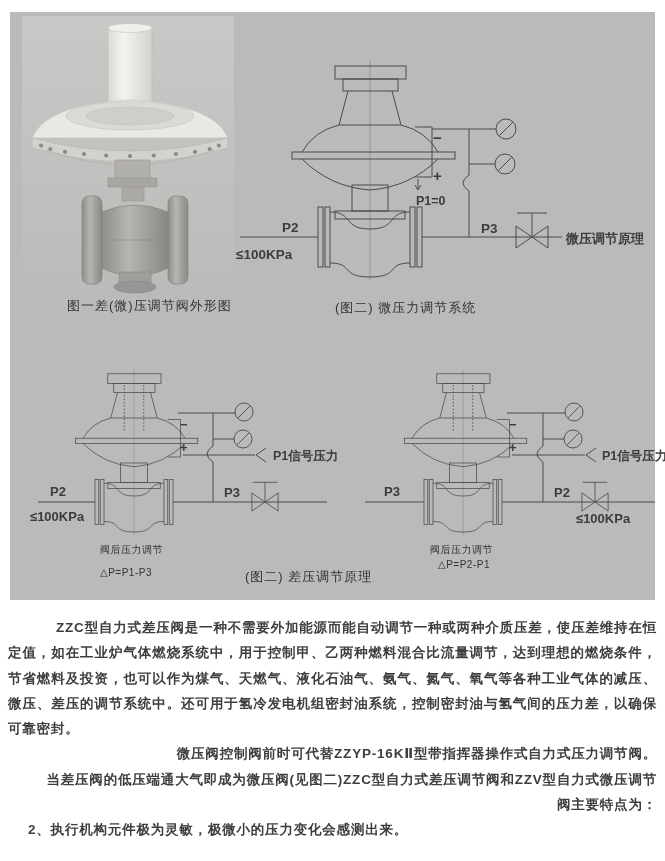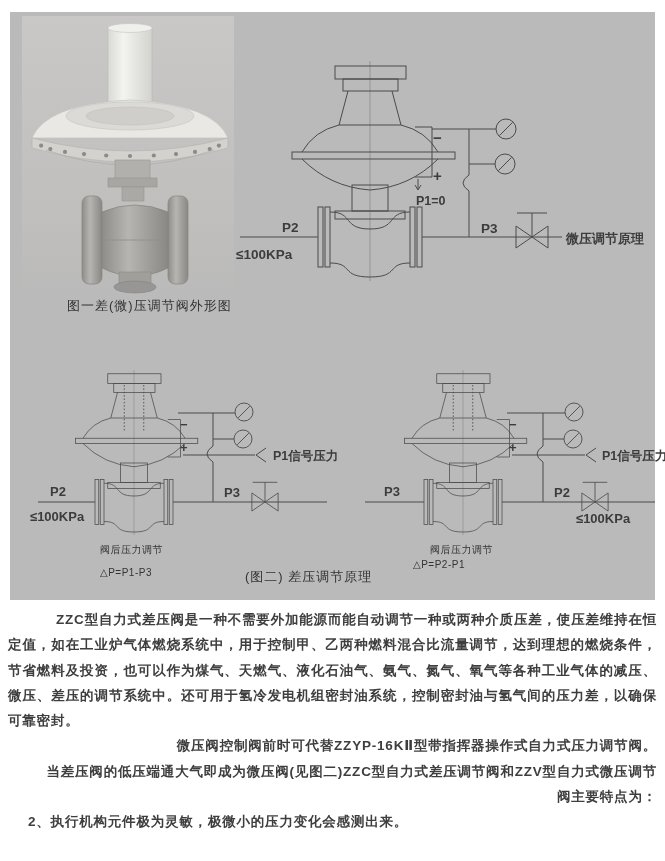--- a/index.html
+++ b/index.html
@@ -8,21 +8,21 @@
   .panel{position:absolute;left:10px;top:12px;width:645px;height:588px;background:#bababa;}
   .cap{position:absolute;font-size:13px;font-weight:normal;color:#333;letter-spacing:1px;white-space:nowrap;}
   .cap.small{font-size:10px;letter-spacing:0.5px;}
   svg{position:absolute;overflow:visible;}
   .dg line,.dg path,.dg rect,.dg circle{stroke:#4b4b4b;fill:none;stroke-width:1;}
   .dg text{fill:#3c3c3c;font-weight:bold;stroke:none;font-family:"Liberation Sans","DejaVu Sans",sans-serif;}
   .t13{font-size:13px;} .t14{font-size:13.5px;} .t15{font-size:15px;} .t12{font-size:12.5px;}
   .bt{position:absolute;left:8px;top:607px;width:649px;}
   .bt p{margin:0;font-size:13.5px;line-height:25.3px;font-weight:bold;color:#3e3e3e;
         text-align:justify;text-justify:inter-character;word-break:break-all;letter-spacing:0.8px;}
-  .bt p.p1{text-indent:48px;}
+  .bt p.p1{text-indent:48px;margin-top:8px;}
   .bt p.pind{text-indent:26px;text-align:right;}
   .bt p.li{padding-left:47px;text-indent:-27px;}
 </style>
 </head>
 <body>
 
 <svg width="0" height="0" style="position:absolute" aria-hidden="true">
   <defs>
     <g id="rv" fill="none" stroke="#4b4b4b" stroke-width="1">
       <line x1="0" y1="-176" x2="0" y2="44" stroke-width="0.5" stroke="#6d6d6d"></line>
@@ -138,20 +138,21 @@
       <path d="M 45 -52 L 48 -47 L 51 -52"></path>
       <use href="#hv" x="162" y="0"></use>
       <text class="t15" x="63" y="-94">−</text>
       <text class="t15" x="63" y="-56">+</text>
       <text class="t12" x="46" y="-32">P1=0</text>
       <text class="t14" x="-88" y="-5">P2</text>
       <text class="t14" x="-134" y="22">≤100KPa</text>
       <text class="t14" x="111" y="-4">P3</text>
       <text class="t13" x="196" y="6">微压调节原理</text>
     </svg>
+    <div class="cap" style="left:325px;top:287px;">(图二) 微压力调节系统</div>
 
     <svg class="dg" style="left:15px;top:351px;" width="320" height="185" viewBox="0 0 320 185">
       <g transform="translate(109,139) scale(0.75)">
         <use href="#rv"></use>
           <use href="#springs"></use>
       </g>
       <line x1="13" y1="139" x2="70" y2="139"></line>
       <line x1="148" y1="139" x2="302" y2="139"></line>
       <line x1="153" y1="50" x2="210" y2="50"></line>
       <use href="#gauge" transform="translate(219,49) scale(0.9)"></use>
@@ -187,21 +188,21 @@
       <use href="#varrow" x="231" y="92"></use>
       <use href="#hv" transform="translate(240,139) scale(0.82)"></use>
       <text class="t13" x="154" y="66">−</text>
       <text class="t13" x="154" y="89">+</text>
       <text class="t12" x="247" y="97">P1信号压力</text>
       <text class="t13" x="29" y="133">P3</text>
       <text class="t13" x="199" y="134">P2</text>
       <text class="t13" x="221" y="160">≤100KPa</text>
     </svg>
     <div class="cap small" style="left:420px;top:531px;">阀后压力调节</div>
-    <div class="cap small" style="left:403px;top:547px;">△P=P2-P1</div>
+    <div class="cap small" style="left:428px;top:547px;">△P=P2-P1</div>
 
     <div class="cap" style="left:235px;top:556px;">(图二)  差压调节原理</div>
   </div>
 
   <div class="bt">
     <p class="p1">ZZC型自力式差压阀是一种不需要外加能源而能自动调节一种或两种介质压差，使压差维持在恒定值，如在工业炉气体燃烧系统中，用于控制甲、乙两种燃料混合比流量调节，达到理想的燃烧条件，节省燃料及投资，也可以作为煤气、天燃气、液化石油气、氨气、氮气、氧气等各种工业气体的减压、微压、差压的调节系统中。还可用于氢冷发电机组密封油系统，控制密封油与氢气间的压力差，以确保可靠密封。</p>
     <p class="pind">微压阀控制阀前时可代替ZZYP-16KⅡ型带指挥器操作式自力式压力调节阀。</p>
     <p class="pind">当差压阀的低压端通大气即成为微压阀(见图二)ZZC型自力式差压调节阀和ZZV型自力式微压调节阀主要特点为：</p>
     <p class="li">2、执行机构元件极为灵敏，极微小的压力变化会感测出来。</p>
 

